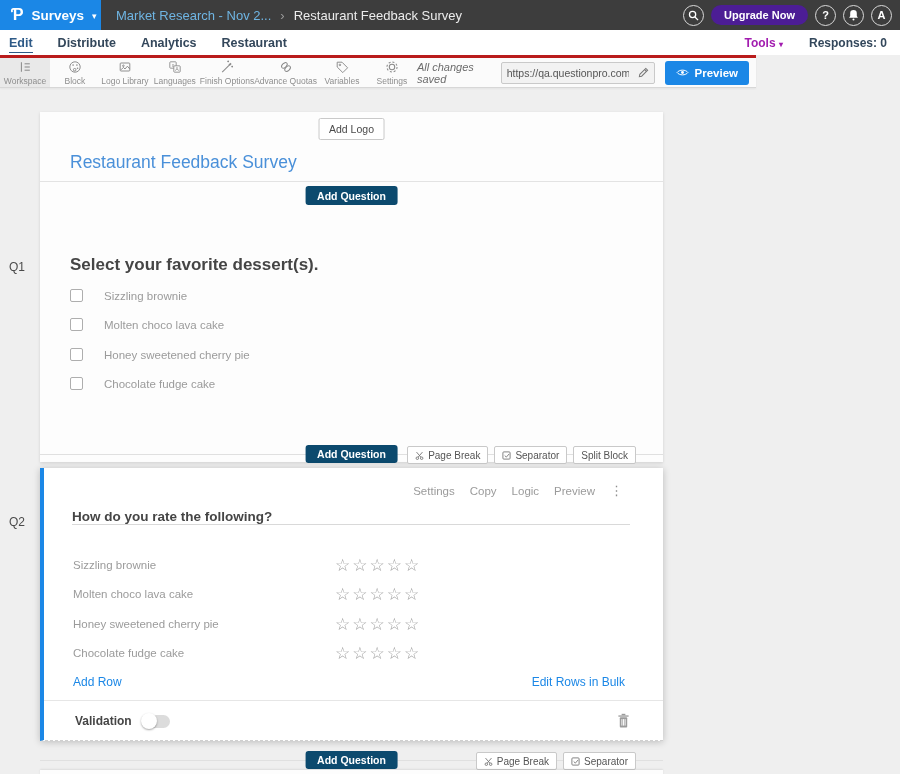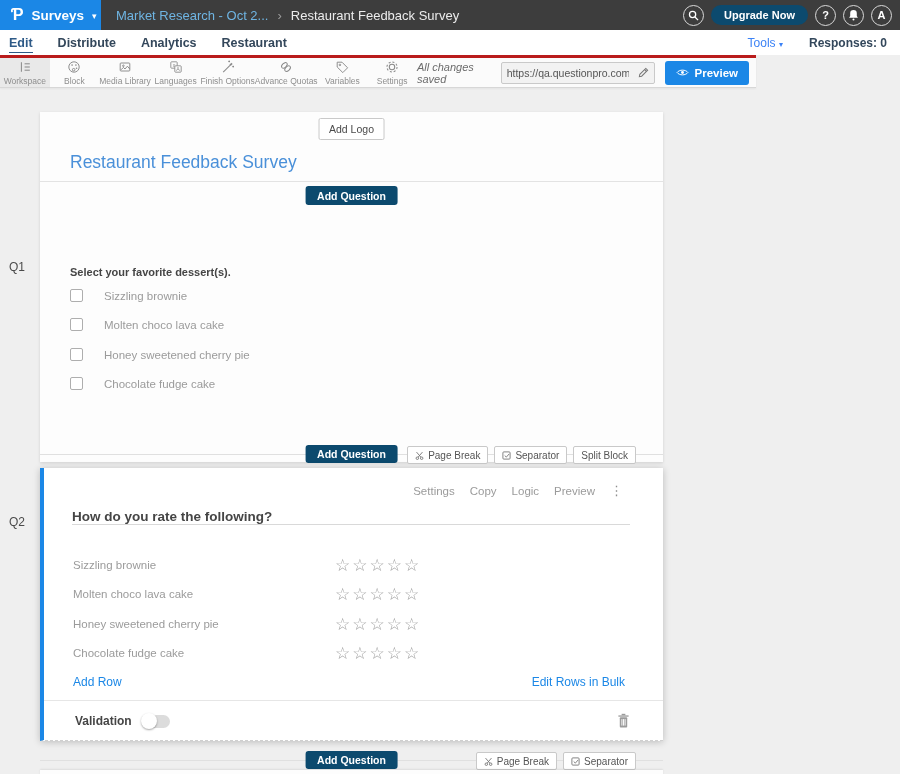--- a/index.html
+++ b/index.html
@@ -16,27 +16,27 @@
   .logo-block { width:101px; height:30px; background:#1b87e6; display:flex; align-items:center; padding-left:11px; gap:8px; cursor:pointer; }
   .logo-glyph { color:#fff; font-size:16px; font-weight:bold; line-height:1; }
   .product-name { color:#fff; font-size:13.5px; font-weight:600; }
   .caret { color:#fff; font-size:9px; margin-top:1px; }
   .breadcrumb { display:flex; align-items:center; margin-left:15px; gap:9px; }
   .crumb-folder { color:#6fb5e3; font-size:13px; }
   .crumb-chev { color:#9b9b9b; font-size:13px; }
   .crumb-survey { color:#ececec; font-size:13px; }
   .topbar-right { margin-left:auto; display:flex; align-items:center; gap:7px; padding-right:8px; }
   .circle-btn { width:21px; height:21px; border:1.5px solid #d9d9d9; border-radius:50%; display:flex; align-items:center; justify-content:center; color:#fff; font-size:11px; font-weight:bold; cursor:pointer; background:transparent; }
-  .upgrade-btn { background:#0c4a6e; color:#fff; border:none; border-radius:10px; height:20px; padding:4px 13px; font-size:11px; font-weight:700; font-family:"Liberation Sans",sans-serif; cursor:pointer; }
+  .upgrade-btn { background:#4c1d95; color:#fff; border:none; border-radius:10px; height:20px; padding:4px 13px; font-size:11px; font-weight:700; font-family:"Liberation Sans",sans-serif; cursor:pointer; }
   
   .navbar { position:absolute; top:30px; left:0; width:900px; height:25px; background:#fff; display:flex; align-items:center; padding:0 9px; }
   .nav-tab { font-size:12.5px; font-weight:700; color:#33475b; margin-right:25px; cursor:pointer; padding:3px 0 2px; }
   .nav-tab.active { border-bottom:1.5px solid #2e5a87; color:#2e5a87; }
   .nav-right { margin-left:auto; display:flex; align-items:center; gap:26px; padding-right:4px; }
-  .nav-tools { font-size:12px; font-weight:400; color:#3b82f6; cursor:pointer; }
+  .nav-tools { font-size:12px; font-weight:700; color:#a21caf; cursor:pointer; }
   .nav-tools .caret2 { font-size:8px; }
   .nav-responses { font-size:12px; font-weight:600; color:#33475b; cursor:pointer; }
   
   .toolbar { position:absolute; top:55px; left:0; width:756px; height:33px; background:#fbfbfb; border-top:3px solid #b91c1c; border-bottom:1px solid #d7d7d7; box-shadow:0 1px 2px rgba(0,0,0,.05); display:flex; }
   .tool-item { width:63px; display:flex; flex-direction:column; align-items:center; justify-content:center; gap:1px; cursor:pointer; }
   .tool-item.active { background:#e9e9e9; }
   .tool-label { font-size:8.5px; color:#8e8e8e; white-space:nowrap; }
   .tool-item svg { display:block; }
   .toolbar-right { margin-left:auto; display:flex; align-items:center; gap:10px; padding-right:7px; }
   .saved-text { font-style:italic; font-size:11px; color:#6b6b6b; }
@@ -45,21 +45,21 @@
   .url-pencil { width:20px; display:flex; align-items:center; justify-content:center; cursor:pointer; }
   .preview-btn { background:#1b87e6; border:none; color:#fff; height:24px; padding:0 11px; border-radius:3px; font-size:11.5px; font-weight:700; font-family:"Liberation Sans",sans-serif; display:flex; align-items:center; gap:6px; cursor:pointer; }
   
   .qlabel { position:absolute; font-size:12px; color:#4a4a4a; }
   .card1 { position:absolute; left:40px; top:112px; width:623px; height:350px; background:#fdfdfd; box-shadow:0 1px 3px rgba(0,0,0,.13); }
   .add-logo-btn { position:absolute; top:6px; left:50%; transform:translateX(-50%); background:#fff; border:1px solid #c9c9c9; border-radius:2px; color:#4a4a4a; font-size:10.5px; padding:4px 10px; font-family:"Liberation Sans",sans-serif; cursor:pointer; }
   .survey-title { position:absolute; top:40px; left:30px; font-size:17.5px; color:#4a90d9; font-weight:400; cursor:text; }
   .card1-divider { position:absolute; top:69px; left:0; width:100%; border-top:1px solid #e3e3e3; }
   .btn-add-q { background:#0c4a6e; border:none; color:#fff; border-radius:3px; font-size:10.5px; font-weight:700; font-family:"Liberation Sans",sans-serif; cursor:pointer; }
   .add-q-top { position:absolute; top:74px; left:50%; transform:translateX(-50%); height:19px; padding:0 12px; }
-  .q1-text { position:absolute; top:143px; left:30px; font-size:11px; font-weight:600; color:#454545; cursor:text;margin-top:11px; }
+  .q1-text { position:absolute; top:143px; left:30px; font-size:17px; font-weight:600; color:#454545; cursor:text; }
   .option-row { position:absolute; left:30px; display:flex; align-items:center; gap:21px; }
   .checkbox { width:13px; height:13px; border:1px solid #aeaeae; border-radius:2px; background:#fff; cursor:pointer; flex:0 0 auto; }
   .option-label { font-size:11.5px; color:#9b9b9b; cursor:text; }
   
   .action-row { position:absolute; left:40px; width:623px; height:18px; }
   .action-row .rule { position:absolute; top:50%; left:0; width:100%; border-top:1px solid #e0e0e0; }
   .action-row .btn-add-q { position:absolute; left:50%; transform:translateX(-50%); top:0; height:18px; padding:0 12px; }
   .mini-btn-group { position:absolute; top:1px; display:flex; gap:6px; }
   .mini-btn { background:#fff; border:1px solid #c9c9c9; border-radius:2px; color:#555; font-size:10px; font-family:"Liberation Sans",sans-serif; height:16px; padding:8px 7px; display:flex; align-items:center; gap:4px; cursor:pointer; }
   
@@ -85,21 +85,21 @@
 </head>
 <body>
 
 <div class="topbar">
   <div class="logo-block">
     <span class="logo-glyph">Ƥ</span>
     <span class="product-name">Surveys</span>
     <span class="caret">▾</span>
   </div>
   <div class="breadcrumb">
-    <span class="crumb-folder">Market Research - Oct 2...</span>
+    <span class="crumb-folder">Market Research - Nov 2...</span>
     <span class="crumb-chev">›</span>
     <span class="crumb-survey">Restaurant Feedback Survey</span>
   </div>
   <div class="topbar-right">
     <div class="circle-btn">
       <svg width="11" height="11" viewBox="0 0 12 12" fill="none" stroke="#fff" stroke-width="1.4">
           <circle cx="5" cy="5" r="3.4"></circle>
           <line x1="7.6" y1="7.6" x2="11" y2="11"></line>
         </svg>
     </div>
@@ -149,21 +149,21 @@
         <circle cx="9.6" cy="13.4" r="1.6"></circle>
       </svg>
     <span class="tool-label">Block</span>
   </div>
   <div class="tool-item">
     <svg width="16" height="16" viewBox="0 0 20 20" fill="none" stroke="#8a8a8a" stroke-width="1.2">
         <rect x="4" y="5" width="12" height="10" rx="1"></rect>
         <circle cx="8" cy="8.5" r="1"></circle>
         <path d="M5 13.5l3-3 2 2 3-3.5 3 3.5"></path>
       </svg>
-    <span class="tool-label">Media Library</span>
+    <span class="tool-label">Logo Library</span>
   </div>
   <div class="tool-item">
     <svg width="16" height="16" viewBox="0 0 20 20" fill="none" stroke="#8a8a8a" stroke-width="1.1">
         <rect x="3.5" y="3.5" width="8" height="8" rx="1"></rect>
         <rect x="8.5" y="8.5" width="8" height="8" rx="1" fill="#fbfbfb"></rect>
         <text x="7.5" y="9.8" font-size="6.5" text-anchor="middle" fill="#8a8a8a" stroke="none" font-family="Liberation Sans, sans-serif">x</text>
         <text x="12.5" y="14.9" font-size="6.5" text-anchor="middle" fill="#8a8a8a" stroke="none" font-family="Liberation Sans, sans-serif">A</text>
       </svg>
     <span class="tool-label">Languages</span>
   </div>

